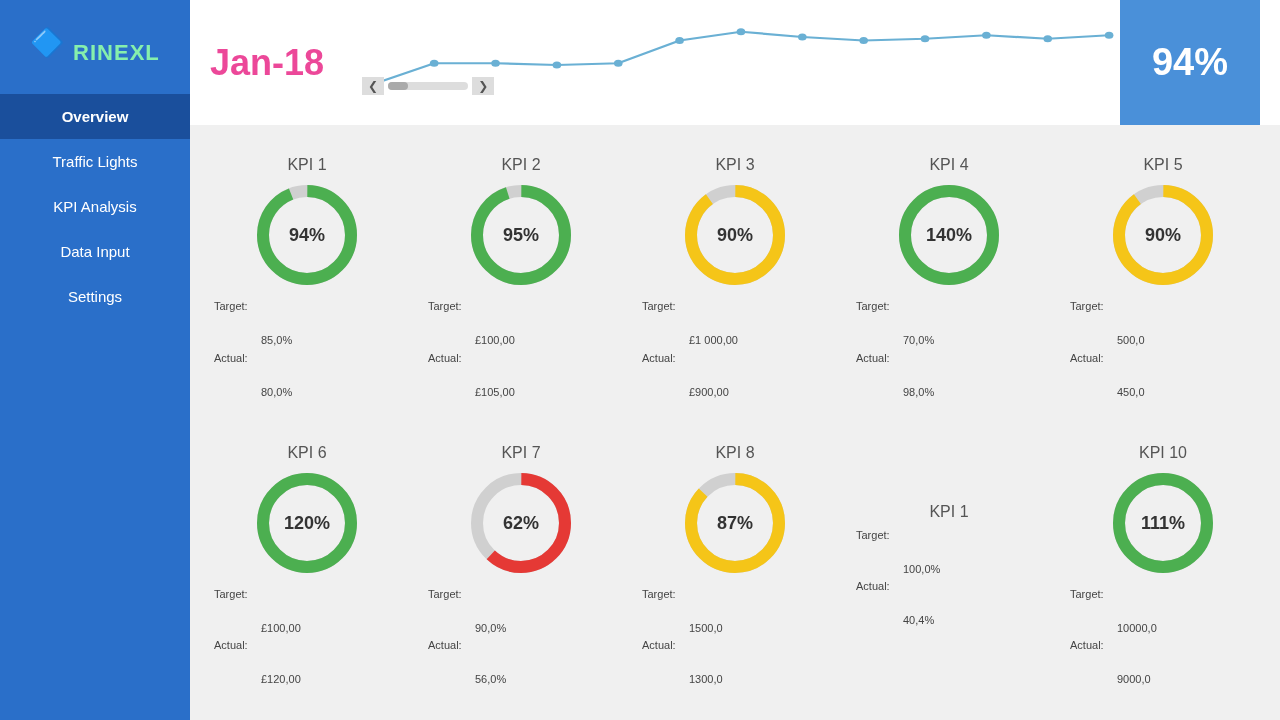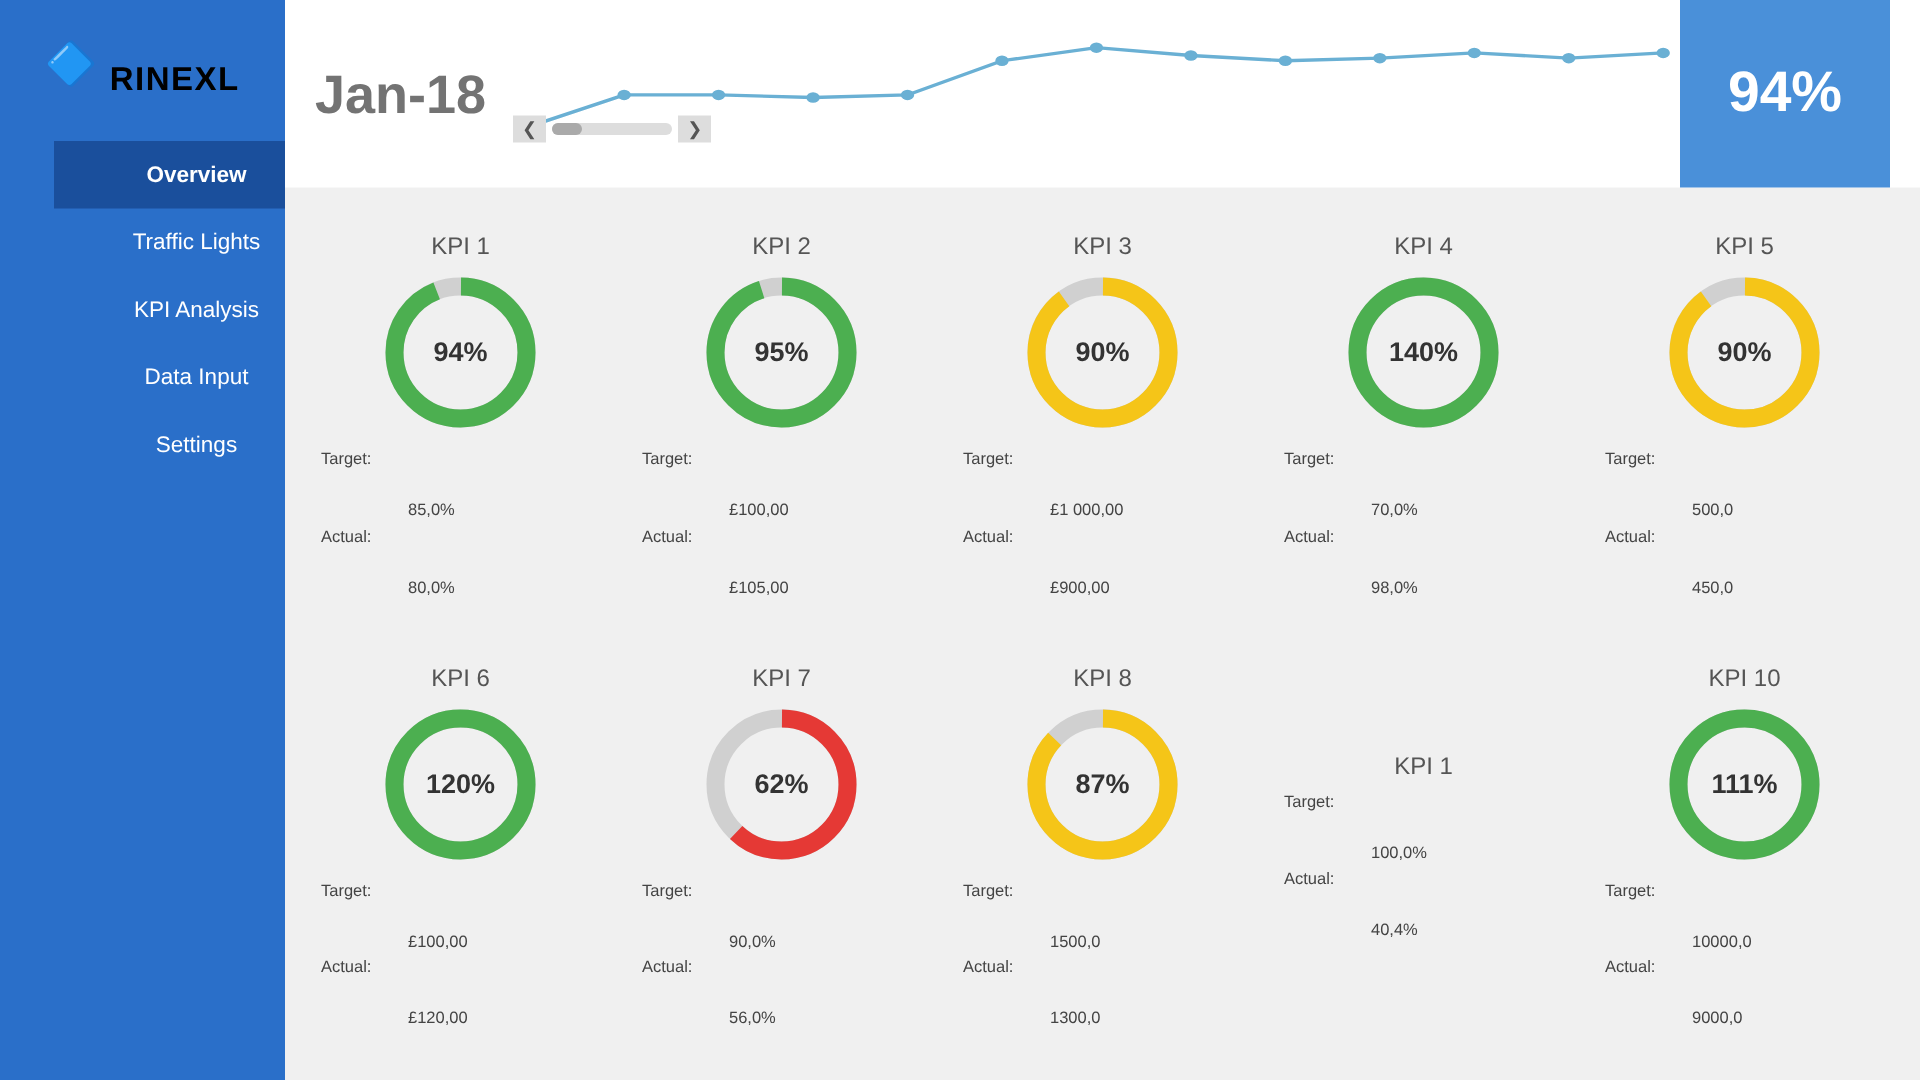--- a/index.html
+++ b/index.html
@@ -29,38 +29,37 @@
       align-items: center;
       justify-content: center;
       gap: 8px;
     }
     .logo-icon {
       color: white;
       font-size: 28px;
       font-weight: bold;
     }
     .logo-text {
-      color: #000000;
+      color: #86efac;
       font-size: 22px;
       font-weight: bold;
       letter-spacing: 1px;
       margin-top: 22px;
     }
     .nav-menu {
       width: 100%;
       margin-top: 10px;
     }
     .nav-item {
       width: 100%;
       padding: 14px 20px;
       color: white;
       font-size: 15px;
       cursor: pointer;
       text-align: center;
-      margin-left: 36px;
     }
     .nav-item.active {
       background: #1a4f9c;
       font-weight: bold;
     }
 
     
     .main {
       flex: 1;
       display: flex;
@@ -74,22 +73,22 @@
       background: white;
       display: flex;
       align-items: center;
       padding: 0 20px;
       height: 125px;
       position: relative;
     }
     .header-title {
       font-size: 36px;
       font-weight: bold;
-      color: #737373;
-      margin-right: 18px;
+      color: #ec4899;
+      margin-right: 38px;
       white-space: nowrap;
     }
     .chart-area {
       flex: 1;
       height: 80px;
       position: relative;
     }
     .nav-arrows {
       display: flex;
       align-items: center;
@@ -177,21 +176,21 @@
     .kpi-stats {
       font-size: 11px;
       color: #444;
       line-height: 1.6;
       text-align: left;
       width: 100%;
       padding-left: 10px;
     }
     .kpi-stats .stat-row {
       display: flex;
-      gap: 16px;
+      gap: 5px;
     }
     .stat-label {
       min-width: 42px;
     }
     .stat-value {
       font-weight: normal;
       margin-top: 34px;
     }
 
     

